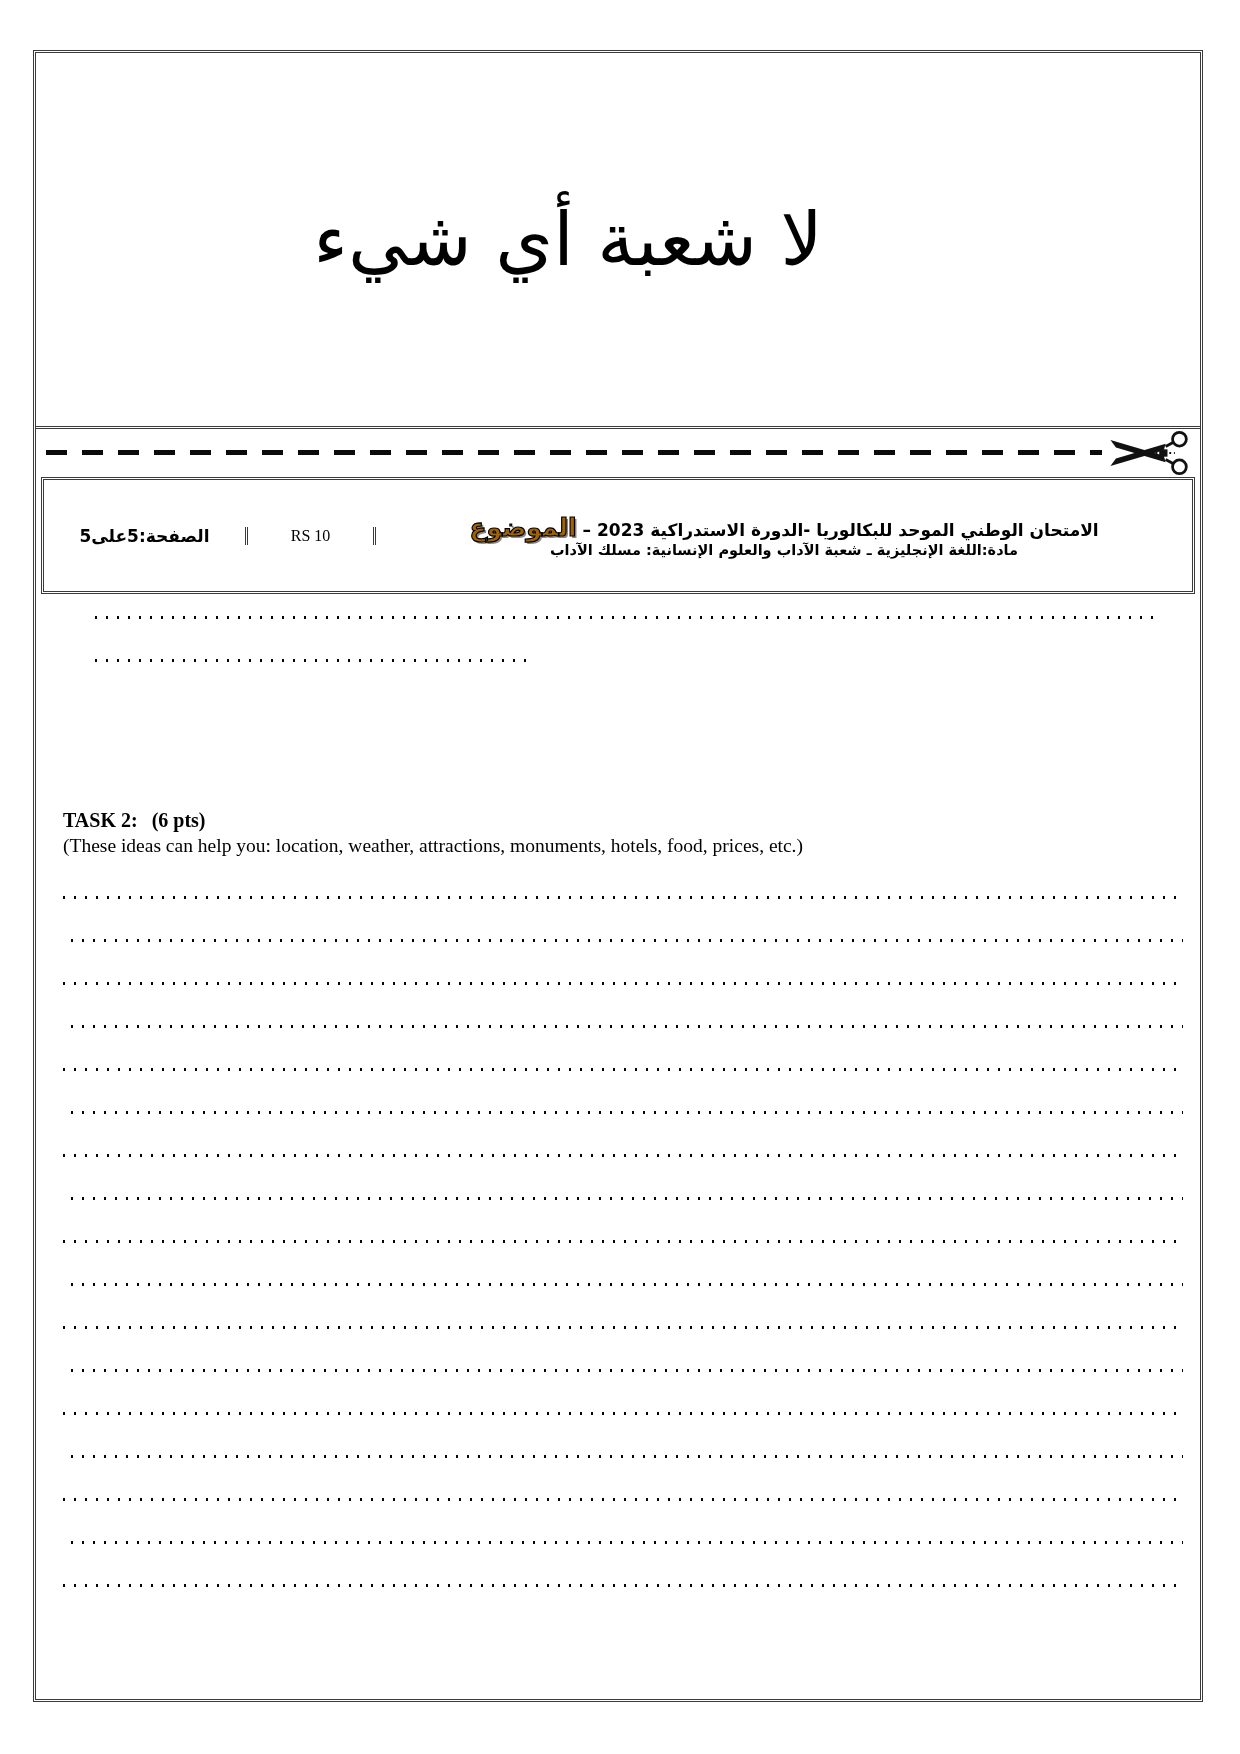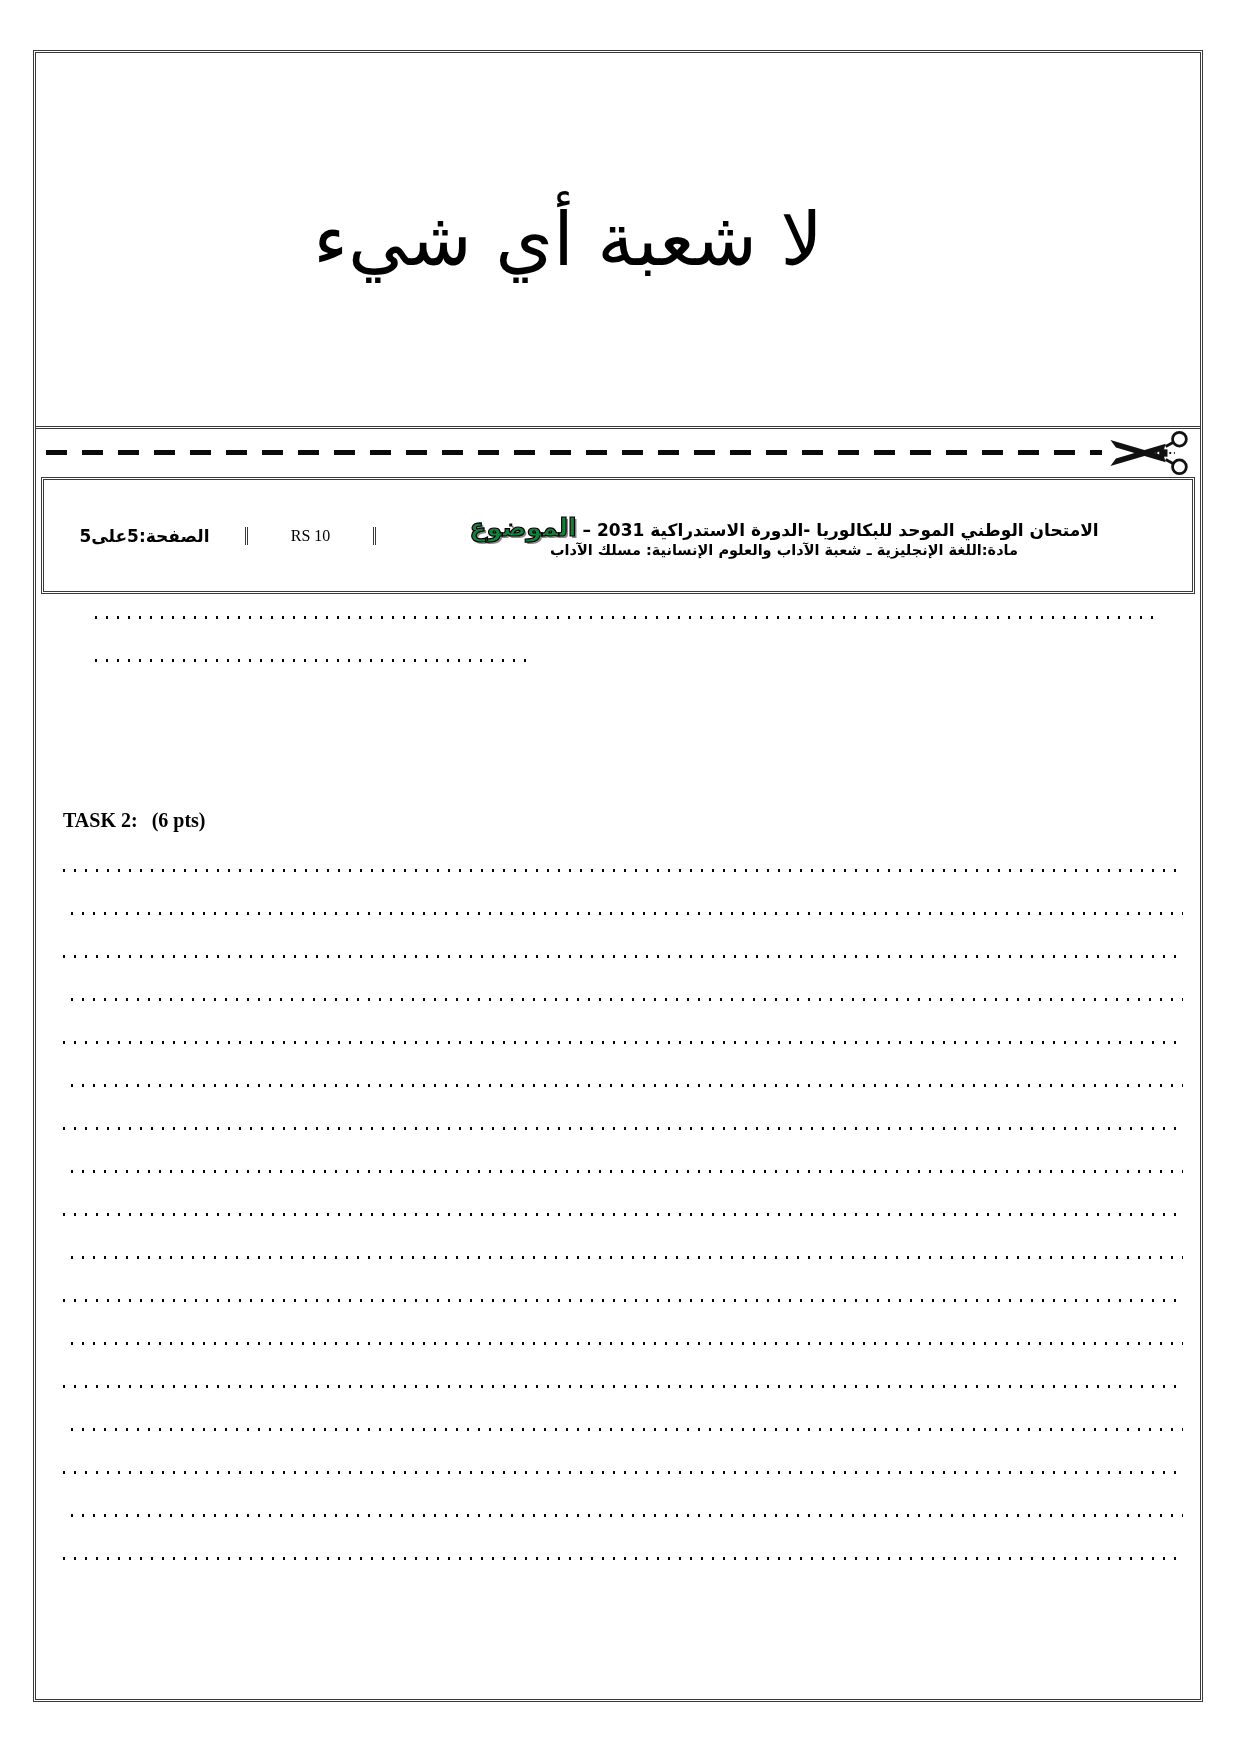--- a/index.html
+++ b/index.html
@@ -56,21 +56,21 @@
   .ht-cell { display: flex; flex-direction: column; align-items: center; justify-content: center; }
   .ht-page { width: 201px; }
   .ht-ref  { width: 131px; border-left: 3px double #3a3a3a; border-right: 3px double #3a3a3a; }
   .ht-info { flex: 1; direction: rtl; text-align: center; line-height: 1.25; }
   .page-label { font-size: 17px; font-weight: bold; direction: rtl; }
   .ref-label { font-size: 16px; font-weight: normal; font-family: "Liberation Serif", serif; }
   .info-line1 { font-size: 17px; font-weight: bold; white-space: nowrap; }
   .outline-word {
     font-size: 25px;
     font-weight: bold;
-    color: #15803d;
+    color: #a16207;
     -webkit-text-stroke: 1.2px #000;
     text-shadow: 2px 2px 0 #8a8a8a;
     letter-spacing: 1px;
   }
   .info-line2 { font-size: 14.5px; font-weight: bold; margin-top: -2px; }
 
   
   .dotline {
     height: 3px;
     background: repeating-linear-gradient(to right, #050505 0 2px, transparent 2px 11px);
@@ -118,36 +118,37 @@
 
   <div class="header-table">
     <div class="ht-cell ht-page">
       <span class="page-label arabic">الصفحة:5على5</span>
     </div>
     <div class="ht-cell ht-ref">
       <span class="ref-label">RS 10</span>
     </div>
     <div class="ht-cell ht-info arabic">
       <div class="info-line1">
-        <span>الامتحان الوطني الموحد للبكالوريا -الدورة الاستدراكية 2031 –</span>
+        <span>الامتحان الوطني الموحد للبكالوريا -الدورة الاستدراكية 2023 –</span>
         <span class="outline-word">الموضوع</span>
       </div>
       <div class="info-line2">مادة:اللغة الإنجليزية ـ شعبة الآداب والعلوم الإنسانية: مسلك الآداب</div>
     </div>
   </div>
 
   <div class="continuation">
     <div class="dotline cont-1"></div>
     <div class="dotline cont-2"></div>
   </div>
 
   <div class="task-block">
     <div class="task-title">
       <span>TASK 2:</span><span class="task-points">(6 pts)</span>
     </div>
+    <div class="task-hint">(These ideas can help you: location, weather, attractions, monuments, hotels, food, prices, etc.)</div>
   </div>
 
   <div class="writing-lines" id="writing-lines">
       <div class="dotline"></div>
       <div class="dotline"></div>
       <div class="dotline"></div>
       <div class="dotline"></div>
       <div class="dotline"></div>
       <div class="dotline"></div>
       <div class="dotline"></div>

